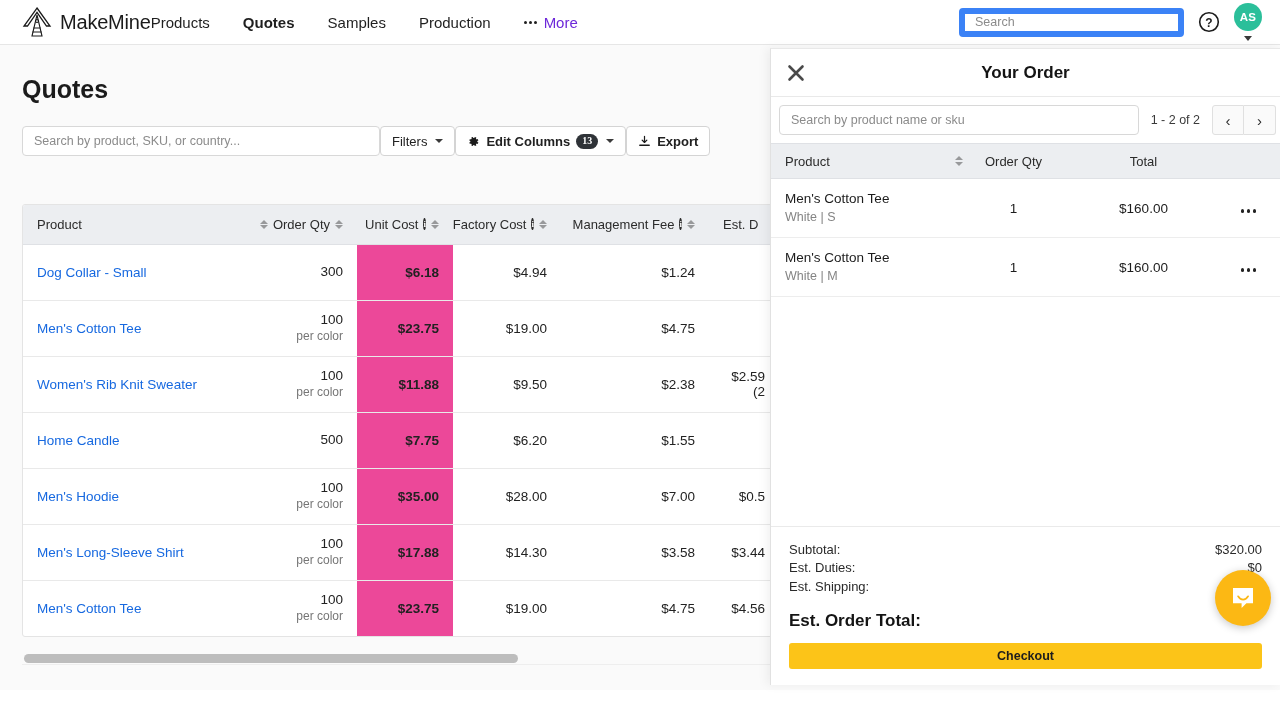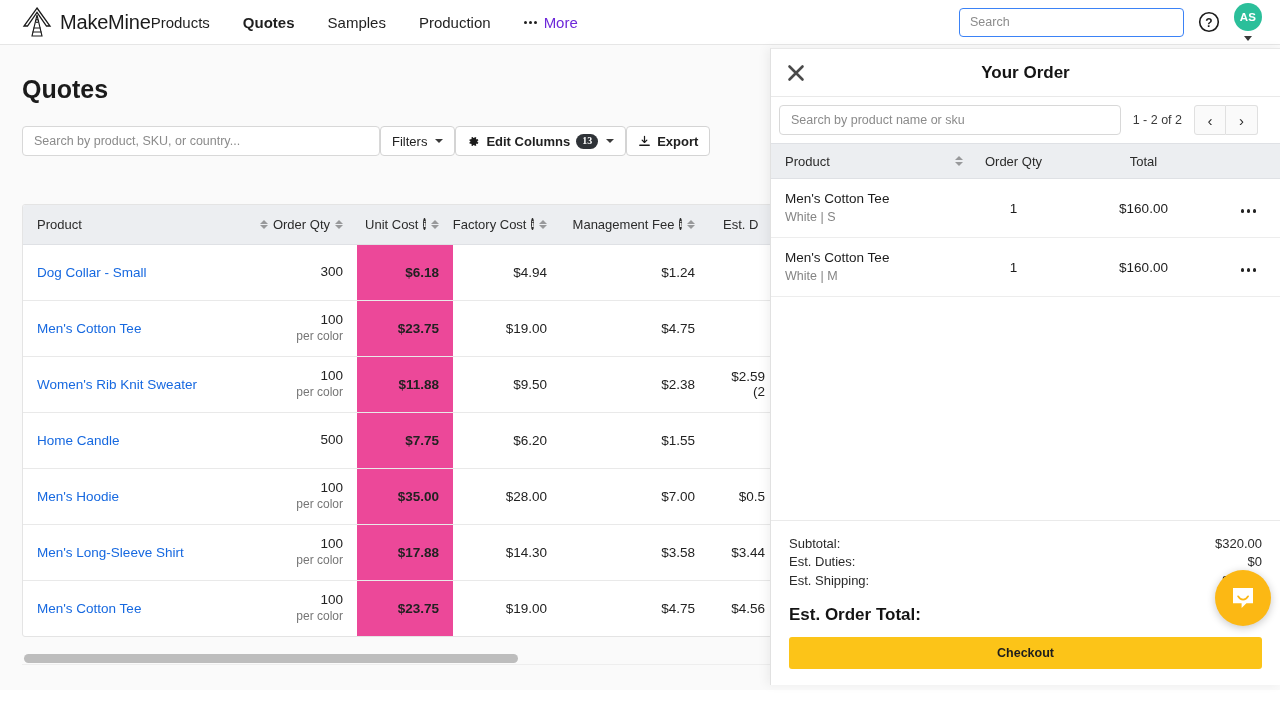--- a/index.html
+++ b/index.html
@@ -26,21 +26,21 @@
 
   .nav-links { display:flex; align-items:center; gap:33px; }
   .nav-link { font-size:15px; color:#1f1f1f; cursor:pointer; white-space:nowrap; }
   .nav-link.active { font-weight:700; }
   .nav-more { display:flex; align-items:center; gap:7px; font-size:15px; color:#6d28d9; cursor:pointer; }
   .dots3 { display:inline-flex; gap:2px; }
   .dots3 i { width:3px; height:3px; background:#1f1f1f; border-radius:50%; display:block; }
 
   .nav-right { margin-left:auto; display:flex; align-items:center; gap:14px; margin-right:18px; }
   .search-box {
-    width:225px; height:29px; border:1px solid #3b82f6; border-radius:4px;
+    width:225px; height:29px; border:6px solid #3b82f6; border-radius:4px;
     background:#fff; display:flex; align-items:center; padding:0 10px;
     font-size:12.5px; color:#8b8b8b; cursor:text;
   }
   .help-icon { width:22px; height:22px; cursor:pointer; }
   .avatar-wrap { display:flex; align-items:center; gap:5px; cursor:pointer;flex-direction:column; }
   .avatar {
     width:28px; height:28px; border-radius:50%;
     background:#2bbf9a; color:#fff; font-size:11.5px; font-weight:700;
     display:flex; align-items:center; justify-content:center; letter-spacing:0.3px;
   }
@@ -126,21 +126,21 @@
   .drawer-head {
     height:48px; display:flex; align-items:center; position:relative;
     border-bottom:1px solid #e9e9e9; flex:none;
   }
   .drawer-close {
     position:absolute; left:14px; top:50%; transform:translateY(-50%);
     width:22px;height:22px; cursor:pointer;
   }
   .drawer-title { width:100%; text-align:center; font-size:17px; font-weight:700; color:#141414; }
 
-  .drawer-tools { display:flex; align-items:center; padding:8px 22px 8px 8px; gap:0; flex:none;text-align:right; }
+  .drawer-tools { display:flex; align-items:center; padding:8px 4px 8px 8px; gap:0; flex:none;text-align:right; }
   .od-search {
     flex:1; height:30px; border:1px solid #d8d8d8; border-radius:4px; background:#fff;
     display:flex; align-items:center; padding:0 11px; font-size:12.5px; color:#8b8b8b; cursor:text;
   }
   .od-count { font-size:12.5px; color:#3a3a3a; padding:0 12px; white-space:nowrap; }
   .pg-btn {
     width:32px;height:30px;border:1px solid #e0e0e0;background:#fafafa;
     display:flex;align-items:center;justify-content:center;cursor:pointer;color:#2b2b2b;font-size:15px;
   }
   .pg-btn.first { border-radius:3px 0 0 3px; }
@@ -159,21 +159,21 @@
   .row-menu { display:inline-flex; gap:2.5px; cursor:pointer; }
   .row-menu i { width:3.5px;height:3.5px;background:#222;border-radius:50%;display:block; }
 
   .drawer-spacer { flex:1; }
   .drawer-foot { flex:none; padding:14px 18px 16px 18px; border-top:1px solid #eaeaea; }
   .sum-row { display:flex; justify-content:space-between; font-size:13px; color:#2a2a2a; line-height:1.42; }
   .total-row { display:flex; justify-content:space-between; align-items:center; margin-top:15px; }
   .total-label { font-size:17px; font-weight:700; color:#141414; }
   .total-value { font-size:17px; font-weight:700; color:#141414; }
   .checkout-btn {
-    margin-top:12px; width:100%; height:32px; background:#fcc418; border:none; border-radius:3px;
+    margin-top:12px; width:100%; height:26px; background:#fcc418; border:none; border-radius:3px;
     font-size:12.5px; font-weight:700; color:#1d1d1d; cursor:pointer;
     font-family:"Liberation Sans", sans-serif;
   }
 
   
   .chat-fab {
     position:absolute; left:1215px; top:570px; width:56px; height:56px;
     background:#fcb814; border-radius:50%; display:flex; align-items:center; justify-content:center;
     box-shadow:0 2px 9px rgba(0,0,0,.22); cursor:pointer; z-index:50;
   }

